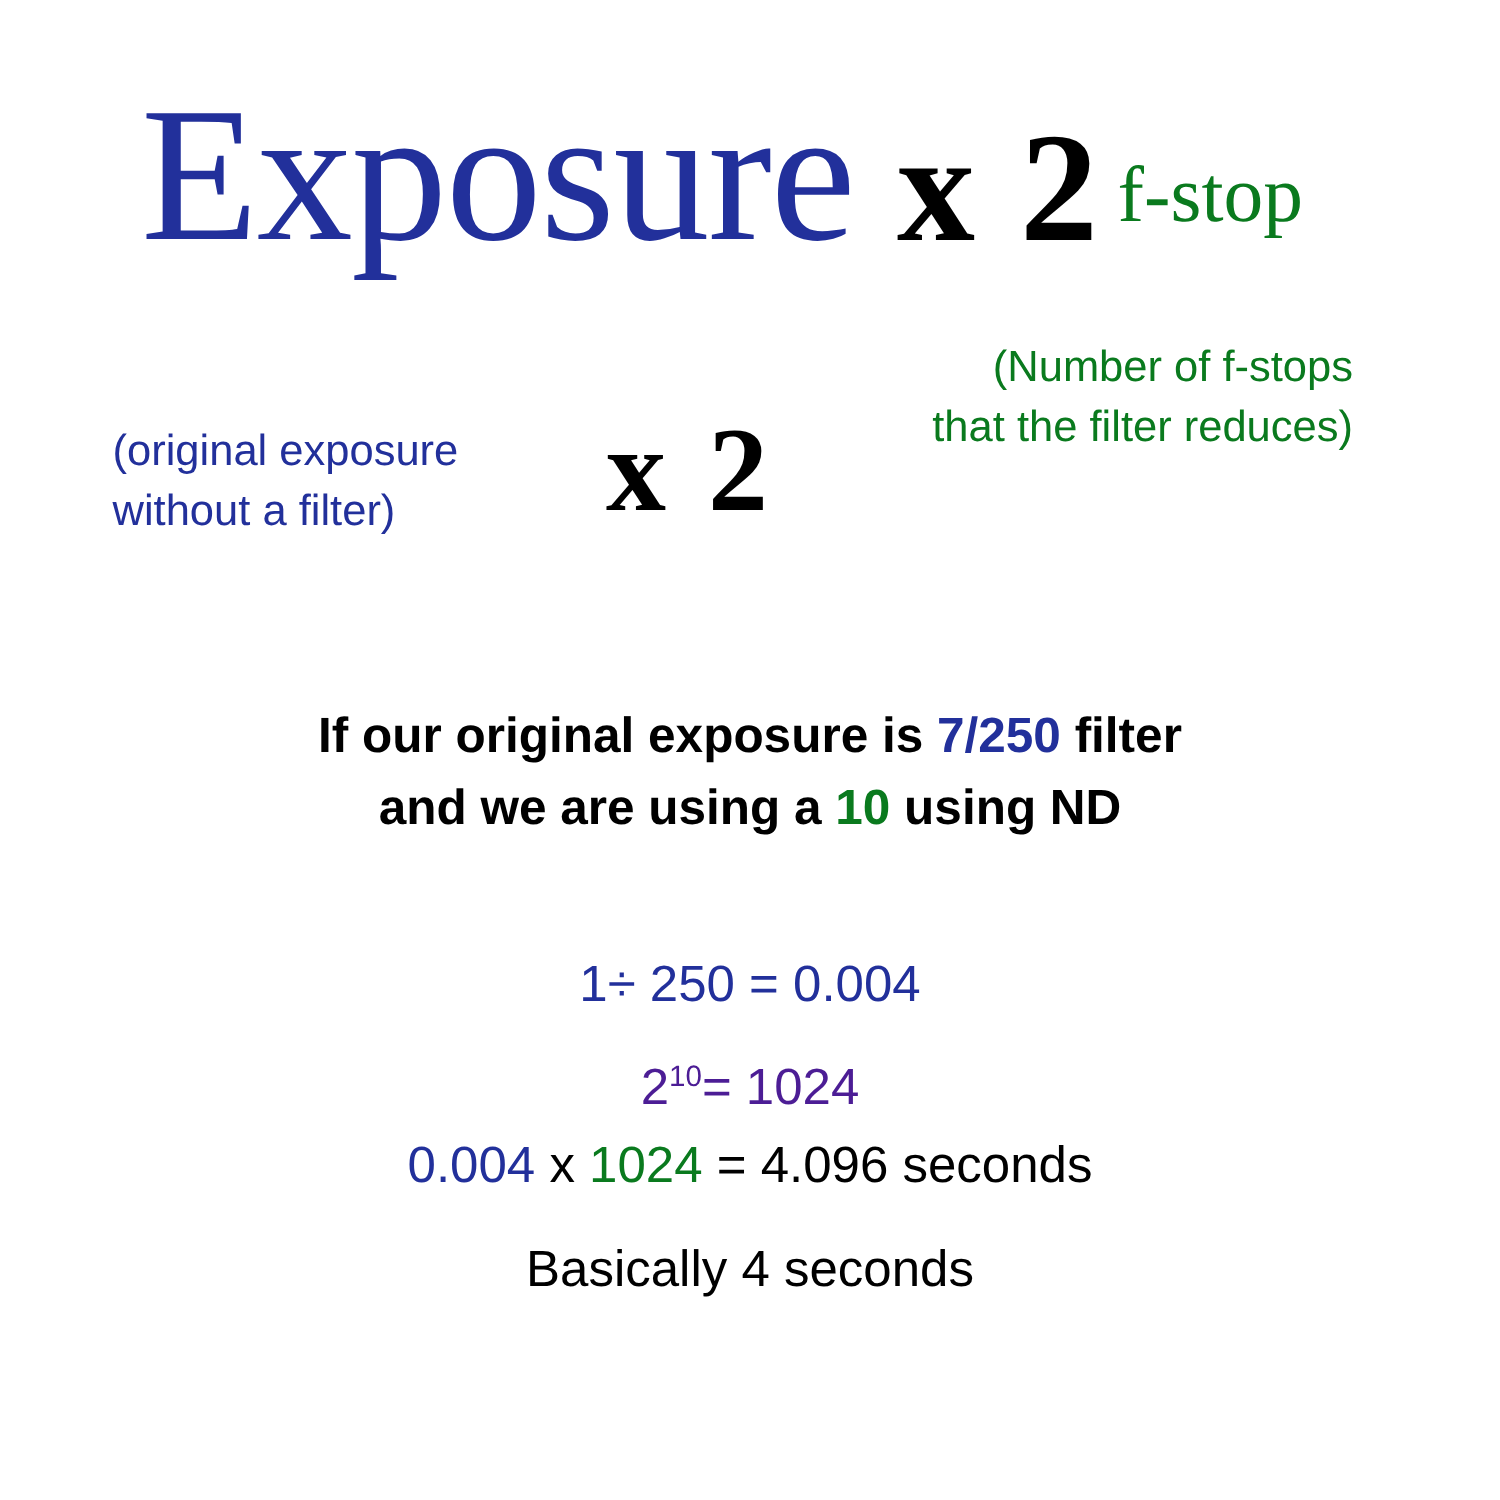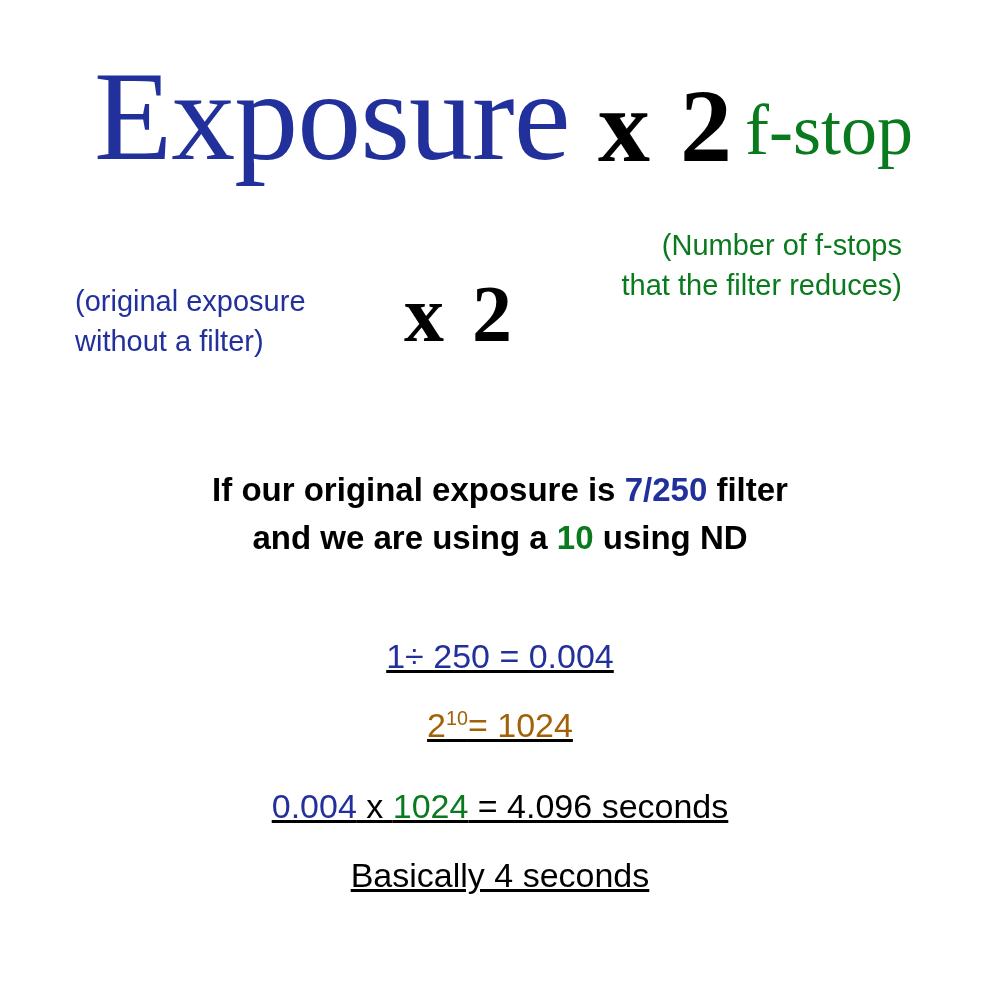--- a/index.html
+++ b/index.html
@@ -46,21 +46,21 @@
     font-size: 104px;
     line-height: 120px;
     font-weight: bold;
     color: #000000;
     letter-spacing: 2px;
   }
   #title-exponent {
     position: absolute;
     left: 733px;
     top: 48px;
-    font-size: 72px;
+    font-size: 53px;
     line-height: 72px;
     color: #0a7a1e;
   }
 
   
   #formula-row {
     position: absolute;
     left: 0;
     top: 225px;
     width: 1000px;
@@ -114,33 +114,32 @@
   #premise .blue  { color: #22309b; }
   #premise .green { color: #0a7a1e; }
 
   
   #calc-block {
     position: absolute;
     left: 0;
     top: 636px;
     width: 1000px;
     text-align: center;
-    text-decoration: underline;
   }
   .calc-line {
     display: block;
     width: 1000px;
     text-align: center;
     font-size: 34px;
     line-height: 40px;
     color: #000000;
     white-space: nowrap;
   }
   #calc-line-1 { margin-bottom: 29px; color: #22309b; }
-  #calc-line-2 { margin-bottom: 41px; color: #a16207; }
+  #calc-line-2 { margin-bottom: 12px; color: #4c1d95; }
   #calc-line-3 { margin-bottom: 29px; }
   #calc-line-4 { margin-bottom: 16px; }
   .calc-line .blue  { color: #22309b; }
   .calc-line .green { color: #0a7a1e; }
   .calc-line .black { color: #000000; }
   sup.exp {
     font-size: 0.58em;
     vertical-align: super;
     line-height: 0;
   }

